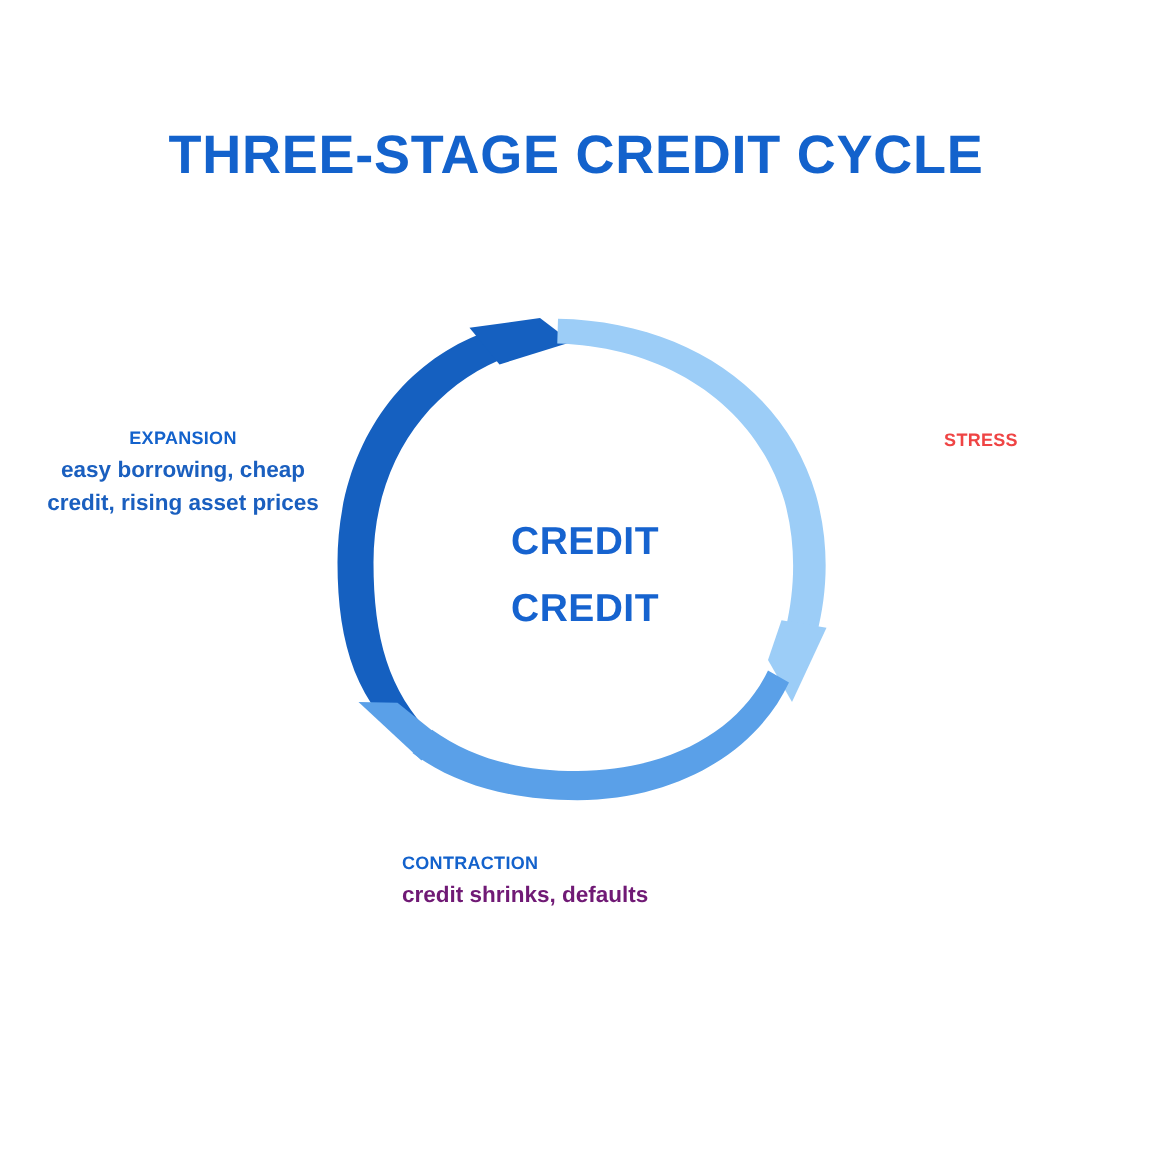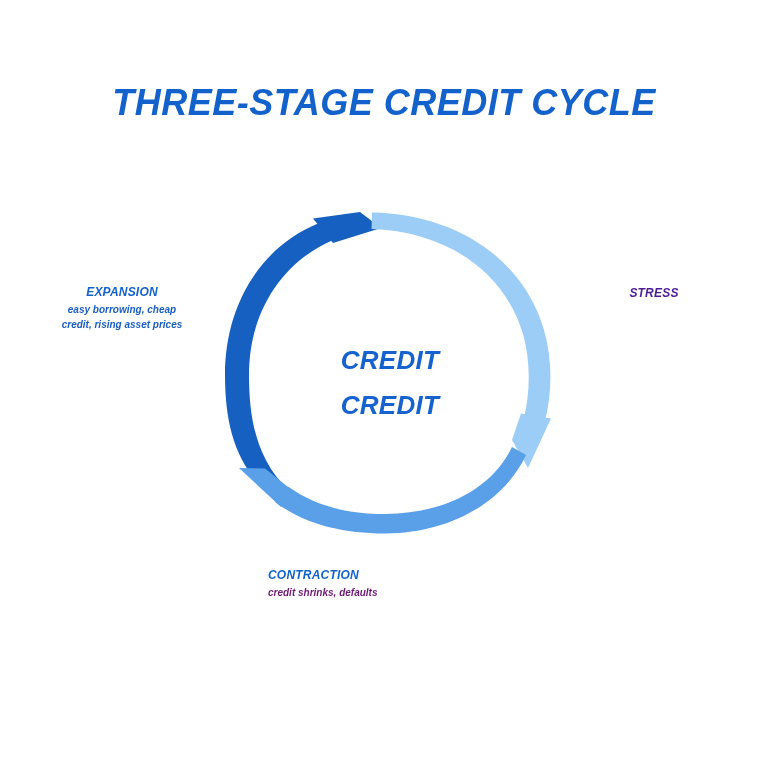--- a/index.html
+++ b/index.html
@@ -71,21 +71,21 @@
   .stage-heading {
     font-size: 12px;
     font-weight: bold;
     color: #1362cc;
     letter-spacing: 0.2px;
     line-height: 1.2;
     white-space: nowrap;
   }
   .stage-desc {
     margin-top: 4px;
-    font-size: 10px;
+    font-size: 15px;
     font-weight: bold;
     color: #1a5fbf;
     line-height: 1.42;
     white-space: nowrap;
   }
 
   #label-expansion {
     left: 8px;
     top: 285px;
     width: 228px;
@@ -100,21 +100,21 @@
   #label-contraction {
     left: 268px;
     top: 568px;
     width: 232px;
     text-align: left;
   }
 </style>
 </head>
 <body>
 
-<div id="page" style="background: rgb(255, 255, 255); font-style: italic;">
+<div id="page" style="background: rgb(255, 255, 255);">
 
   <div id="title" style="color: rgb(19, 98, 204);">THREE-STAGE CREDIT CYCLE</div>
 
   <div id="cycle-diagram">
     <svg id="cycle-svg" viewBox="0 0 768 768" xmlns="http://www.w3.org/2000/svg">
 
       <g>
         <path d="
             M 277.0 500.0
             C 238.0 471.0 225.0 430.0 225.0 375.0
@@ -162,21 +162,21 @@
 
   <div class="stage-label" id="label-expansion">
     <div class="stage-heading" style="color: rgb(19, 98, 204);">EXPANSION</div>
     <div class="stage-desc" style="color: rgb(26, 95, 191);">
       <div>easy borrowing, cheap</div>
       <div>credit, rising asset prices</div>
     </div>
   </div>
 
   <div class="stage-label" id="label-stress">
-    <div class="stage-heading" style="color: #4c1d95;">STRESS</div>
+    <div class="stage-heading" style="color: #ef4444;">STRESS</div>
   </div>
 
   <div class="stage-label" id="label-contraction">
     <div class="stage-heading" style="color: rgb(19, 98, 204);">CONTRACTION</div>
     <div class="stage-desc" style="color: #701a75;">
       <div>credit shrinks, defaults</div>
     </div>
   </div>
 
 </div>

